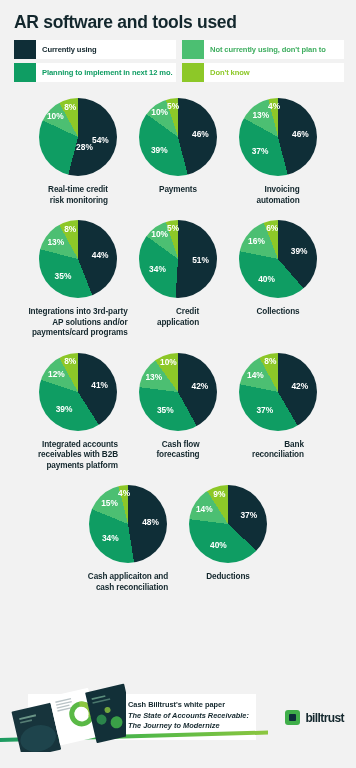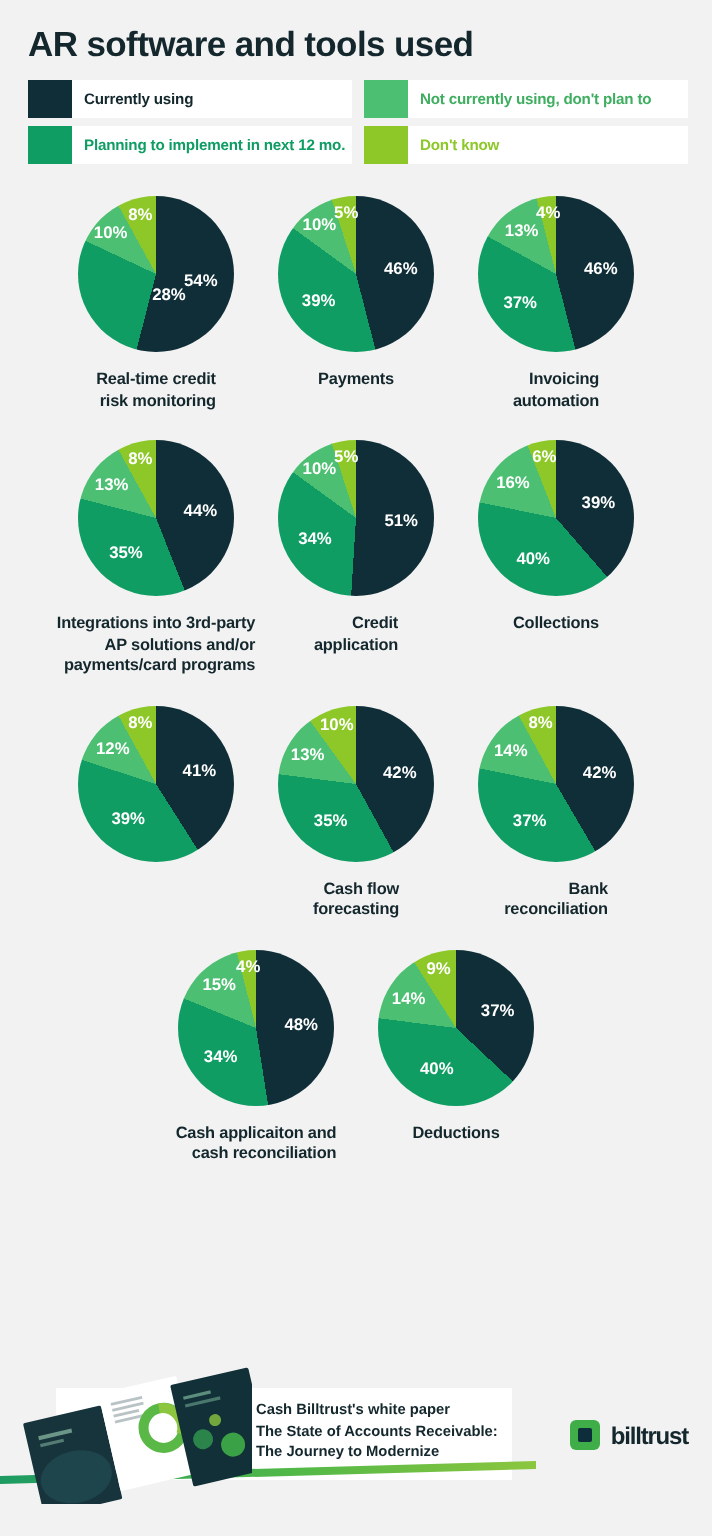--- a/index.html
+++ b/index.html
@@ -52,21 +52,21 @@
   }
   .footer-stripe{
     position:absolute;left:0;top:62px;width:268px;height:4px;
     background:linear-gradient(90deg,#1d9b62 0%,#52b848 55%,#8cc63f 100%);
     transform:skewY(-1.6deg);transform-origin:left center;
   }
   .wp-text{
     position:absolute;left:128px;top:24px;width:132px;
     font-size:7.4px;font-weight:bold;color:#13272d;line-height:1.45;
   }
-  .wp-text .it{display:block;}
+  .wp-text .it{font-style:italic;display:block;}
   .books{position:absolute;left:2px;top:6px;width:124px;height:70px;}
   .logo{position:absolute;right:12px;top:34px;display:flex;align-items:center;gap:5px;}
   .logo-mark{
     width:15px;height:15px;border-radius:3px;background:#3fae49;
     display:flex;align-items:center;justify-content:center;
   }
   .logo-mark i{display:block;width:7px;height:7px;background:#0d2d3a;border-radius:1px;}
   .logo-txt{font-size:12px;font-weight:bold;color:#13272d;letter-spacing:-0.6px;}
 </style>
 </head>
@@ -178,20 +178,25 @@
         </div>
       </div>
       <div class="row" style="margin-bottom: 14px;">
         <div class="cell">
           <div class="pie-wrap">
             <div class="pie" style="background: conic-gradient(rgb(15, 46, 55) 0%, rgb(15, 46, 55) 41%, rgb(15, 157, 99) 41%, rgb(15, 157, 99) 80%, rgb(76, 191, 114) 80%, rgb(76, 191, 114) 92%, rgb(141, 200, 40) 92%, rgb(141, 200, 40) 100%);"></div>
             <span class="pie-lbl" style="left: 60.7px; top: 32.7px;">41%</span>
             <span class="pie-lbl" style="left: 25.1px; top: 56.9px;">39%</span>
             <span class="pie-lbl" style="left: 17.4px; top: 21.1px;">12%</span>
             <span class="pie-lbl" style="left: 31.2px; top: 8.8px;">8%</span>
+          </div>
+          <div class="cap">
+            <div>Integrated accounts</div>
+            <div>receivables with B2B</div>
+            <div>payments platform</div>
           </div>
         </div>
         <div class="cell">
           <div class="pie-wrap">
             <div class="pie" style="background: conic-gradient(rgb(15, 46, 55) 0%, rgb(15, 46, 55) 42%, rgb(15, 157, 99) 42%, rgb(15, 157, 99) 77%, rgb(76, 191, 114) 77%, rgb(76, 191, 114) 90%, rgb(141, 200, 40) 90%, rgb(141, 200, 40) 100%);"></div>
             <span class="pie-lbl" style="left: 60.9px; top: 33.4px;">42%</span>
             <span class="pie-lbl" style="left: 26.3px; top: 57.7px;">35%</span>
             <span class="pie-lbl" style="left: 14.8px; top: 24.7px;">13%</span>
             <span class="pie-lbl" style="left: 29.4px; top: 9.3px;">10%</span>
           </div>

